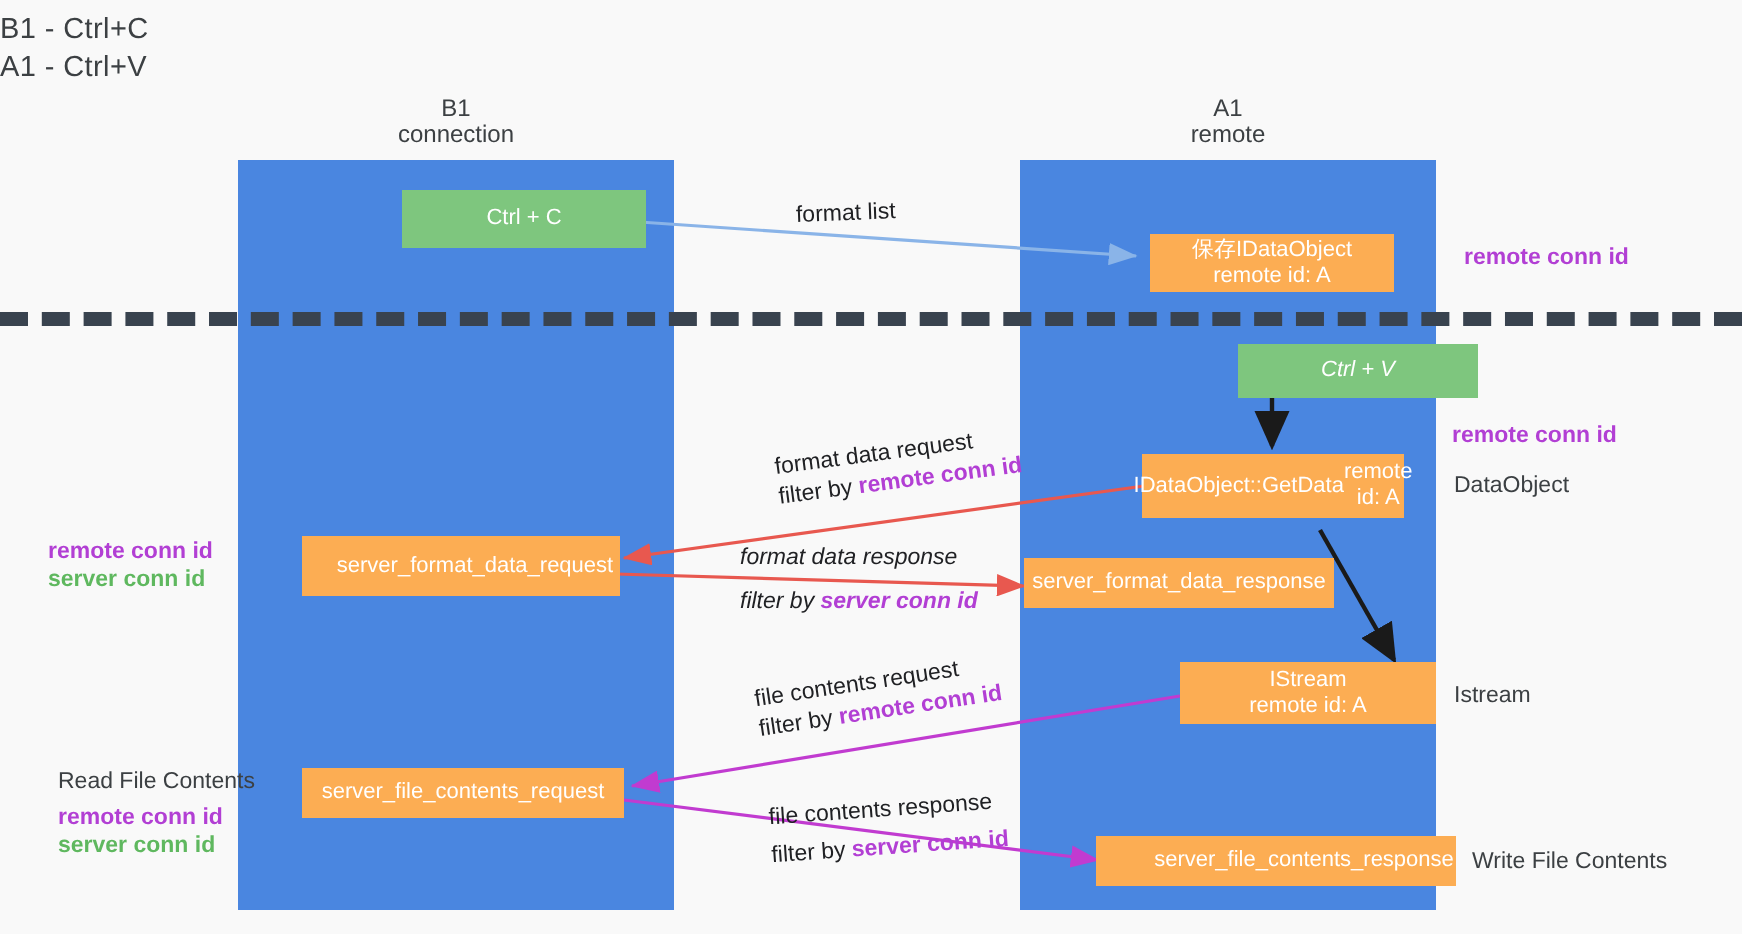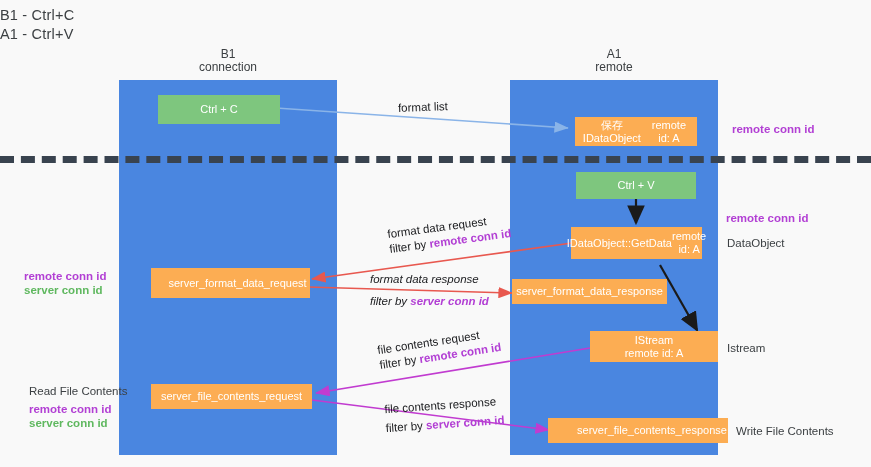--- a/index.html
+++ b/index.html
@@ -34,21 +34,21 @@
   }
 
   
   .node{
     box-sizing:border-box;
     display:flex;align-items:center;justify-content:center;
     text-align:center;color:#ffffff;
     font-size:11px;line-height:13px;
     padding:2px 4px;
   }
-  .node.green{background:#7ec67e;}
+  .node.green{background:#7ec67e;margin-left:43px;}
   .node.orange{background:#fcad53;}
   .node .l2{display:block;}
 
   
   .note{font-size:11.5px;line-height:14px;color:#3c4043;}
   .purple{color:#b23fd4;font-weight:bold;}
   .green-t{color:#5fb85f;font-weight:bold;}
 
   
   .edge-label{
@@ -109,26 +109,26 @@
     <div>A1</div>
     <div>remote</div>
   </div>
 
   <div class="abs divider"></div>
 
   <div class="abs node green" style="left:158px;top:95px;width:122px;height:29px;">
     <span>Ctrl + C</span>
   </div>
 
-  <div class="abs node orange" style="left:575px;top:117px;width:122px;height:29px;flex-direction:row;">
+  <div class="abs node orange" style="left:575px;top:117px;width:122px;height:29px;flex-direction:column;">
     <span>保存IDataObject</span>
     <span class="l2">remote id: A</span>
   </div>
 
-  <div class="abs node green" style="left:576px;top:172px;width:120px;height:27px;">
+  <div class="abs node green" style="left:576px;top:172px;width:120px;height:27px;font-style:italic;">
     <span>Ctrl + V</span>
   </div>
 
   <div class="abs node orange" style="left:571px;top:227px;width:131px;height:32px;">
     <span>IDataObject::GetData</span>
     <span class="l2">remote id: A</span>
   </div>
 
   <div class="abs node orange" style="left:151px;top:268px;width:159px;height:30px;padding-left:18px;">
     <span>server_format_data_request</span>

